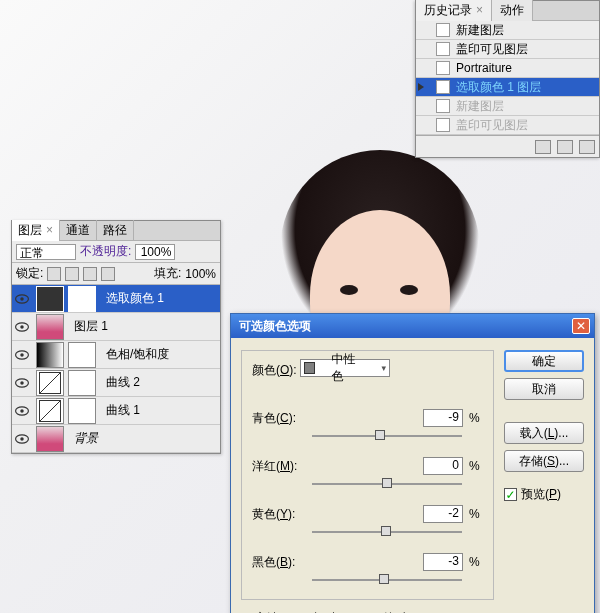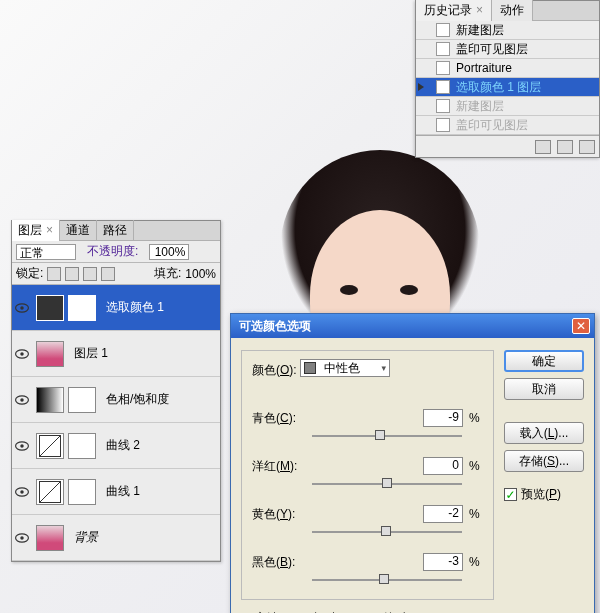--- a/index.html
+++ b/index.html
@@ -29,48 +29,48 @@
 .history-panel .row .marker { position: absolute; left: 2px; width: 0; height: 0; border-top: 4px solid transparent; border-bottom: 4px solid transparent; border-left: 6px solid #333; }
 .history-panel .footer { display: flex; justify-content: flex-end; align-items: center; height: 22px; border-top: 1px solid #aaa; padding: 0 4px; gap: 6px; }
 .history-panel .footer .ficon { width: 16px; height: 14px; border: 1px solid #888; background: #ddd; }
 
 
 .layers-panel { position: absolute; left: 11px; top: 220px; width: 210px; border: 1px solid #8a8a8a; background: #ececec; box-shadow: 1px 1px 3px rgba(0,0,0,.2); }
 .layers-panel .tabs { display: flex; align-items: center; height: 20px; border-bottom: 1px solid #b0b0b0; background: #d5d5d5; }
 .layers-panel .tab { padding: 2px 6px; border-right: 1px solid #b0b0b0; }
 .layers-panel .tab.active { background: #ffffff; }
 .layers-panel .tab .x { margin-left: 4px; color: #888; }
-.layers-panel .opts { display: flex; height: 22px; align-items: center; border-bottom: 1px solid #b8b8b8; padding: 0 4px; gap: 11px; }
+.layers-panel .opts { display: flex; height: 22px; align-items: center; border-bottom: 1px solid #b8b8b8; padding: 0 4px; gap: 4px; }
 .layers-panel .opts .mode { width: 60px; height: 16px; border: 1px solid #999; background: #fff; padding: 0 3px; }
 .layers-panel .opts .lbl { color: #4c1d95; }
 .layers-panel .opts .pct { width: 40px; height: 16px; border: 1px solid #999; background: #fff; padding: 0 3px; text-align: right; }
 .layers-panel .lock { display: flex; height: 22px; align-items: center; border-bottom: 1px solid #b8b8b8; padding: 0 4px; gap: 4px; }
 .layers-panel .lock .lkicon { width: 14px; height: 14px; border: 1px solid #888; background: #ddd; }
-.layers-panel .rows .lrow { display: flex; align-items: center; height: 46px; border-bottom: 1px solid #cacaca; }
+.layers-panel .rows .lrow { display: flex; align-items: center; height: 28px; border-bottom: 1px solid #cacaca; }
 .layers-panel .lrow .eye { width: 20px; display: flex; justify-content: center; }
 .layers-panel .lrow .eye svg { width: 14px; height: 10px; }
 .layers-panel .lrow .thumbs { display: flex; gap: 4px; padding: 0 4px; }
 .layers-panel .lrow .thumb { width: 28px; height: 26px; border: 1px solid #888; background: #fff; display: flex; align-items: center; justify-content: center; overflow: hidden; }
 .layers-panel .lrow .thumb.dark { background: #333; }
 .layers-panel .lrow .thumb.mini { background: linear-gradient(180deg, #e8d0d8 0%, #d04a7a 70%); }
 .layers-panel .lrow .thumb.curve::after { content:""; width: 20px; height: 20px; border: 1px solid #333; border-radius: 0; background: linear-gradient(135deg, transparent 48%, #333 49%, #333 51%, transparent 52%); }
 .layers-panel .lrow .thumb.grad { background: linear-gradient(90deg, #000, #fff); }
 .layers-panel .lrow .name { padding-left: 6px; flex: 1; }
 .layers-panel .lrow.selected { background: #2a5fc7; color: #fff; }
 .layers-panel .lrow.selected .thumb { border-color: #fff; }
 .layers-panel .lrow .name.italic { font-style: italic; }
 
 
 .dialog { position: absolute; left: 230px; top: 313px; width: 365px; border: 1px solid #3a6ab0; background: #ece9d8; box-shadow: 2px 2px 6px rgba(0,0,0,.3); }
 .dialog .titlebar { height: 24px; background: linear-gradient(180deg, #4a8de8 0%, #2a5fc7 100%); color: #fff; display: flex; align-items: center; padding: 0 4px 0 8px; }
 .dialog .titlebar .title { flex: 1; font-weight: bold; }
 .dialog .titlebar .close { width: 18px; height: 16px; background: #e06040; border: 1px solid #fff; color: #fff; display: flex; align-items: center; justify-content: center; border-radius: 2px; }
 .dialog .body { display: flex; padding: 12px 10px 10px 10px; gap: 10px; }
 .dialog .left { flex: 1; border: 1px solid #bbb; padding: 8px 10px 12px 10px; position: relative; background: #ece9d8; }
-.dialog .left .sel { height: 18px; width: 90px; border: 1px solid #888; background: #fff; padding: 0 3px; display: inline-flex; align-items: center; gap: 8px; }
+.dialog .left .sel { height: 18px; width: 90px; border: 1px solid #888; background: #fff; padding: 0 3px; display: inline-flex; align-items: center; gap: 16px; }
 .dialog .left .sel .sw { width: 12px; height: 12px; background: #808080; border: 1px solid #333; }
 .dialog .left .sel .dd { margin-left: auto; font-size: 9px; color: #555; }
 .dialog .left .srow { display: flex; align-items: center; margin-top: 14px; gap: 6px; }
 .dialog .left .srow .sl { width: 60px; }
 .dialog .left .srow .num { width: 40px; height: 18px; border: 1px solid #888; background: #fff; text-align: right; padding: 0 3px; }
 .dialog .left .srow .pc { width: 14px; }
 .dialog .left .slider { position: relative; height: 14px; margin: 2px 0 0 60px; width: 150px; }
 .dialog .left .slider .track { position: absolute; top: 6px; left: 0; right: 0; height: 2px; background: #999; }
 .dialog .left .slider .knob { position: absolute; top: 1px; width: 10px; height: 10px; background: #ddd; border: 1px solid #555; transform: translateX(-50%); }
 .dialog .right { width: 80px; display: flex; flex-direction: column; gap: 6px; }

